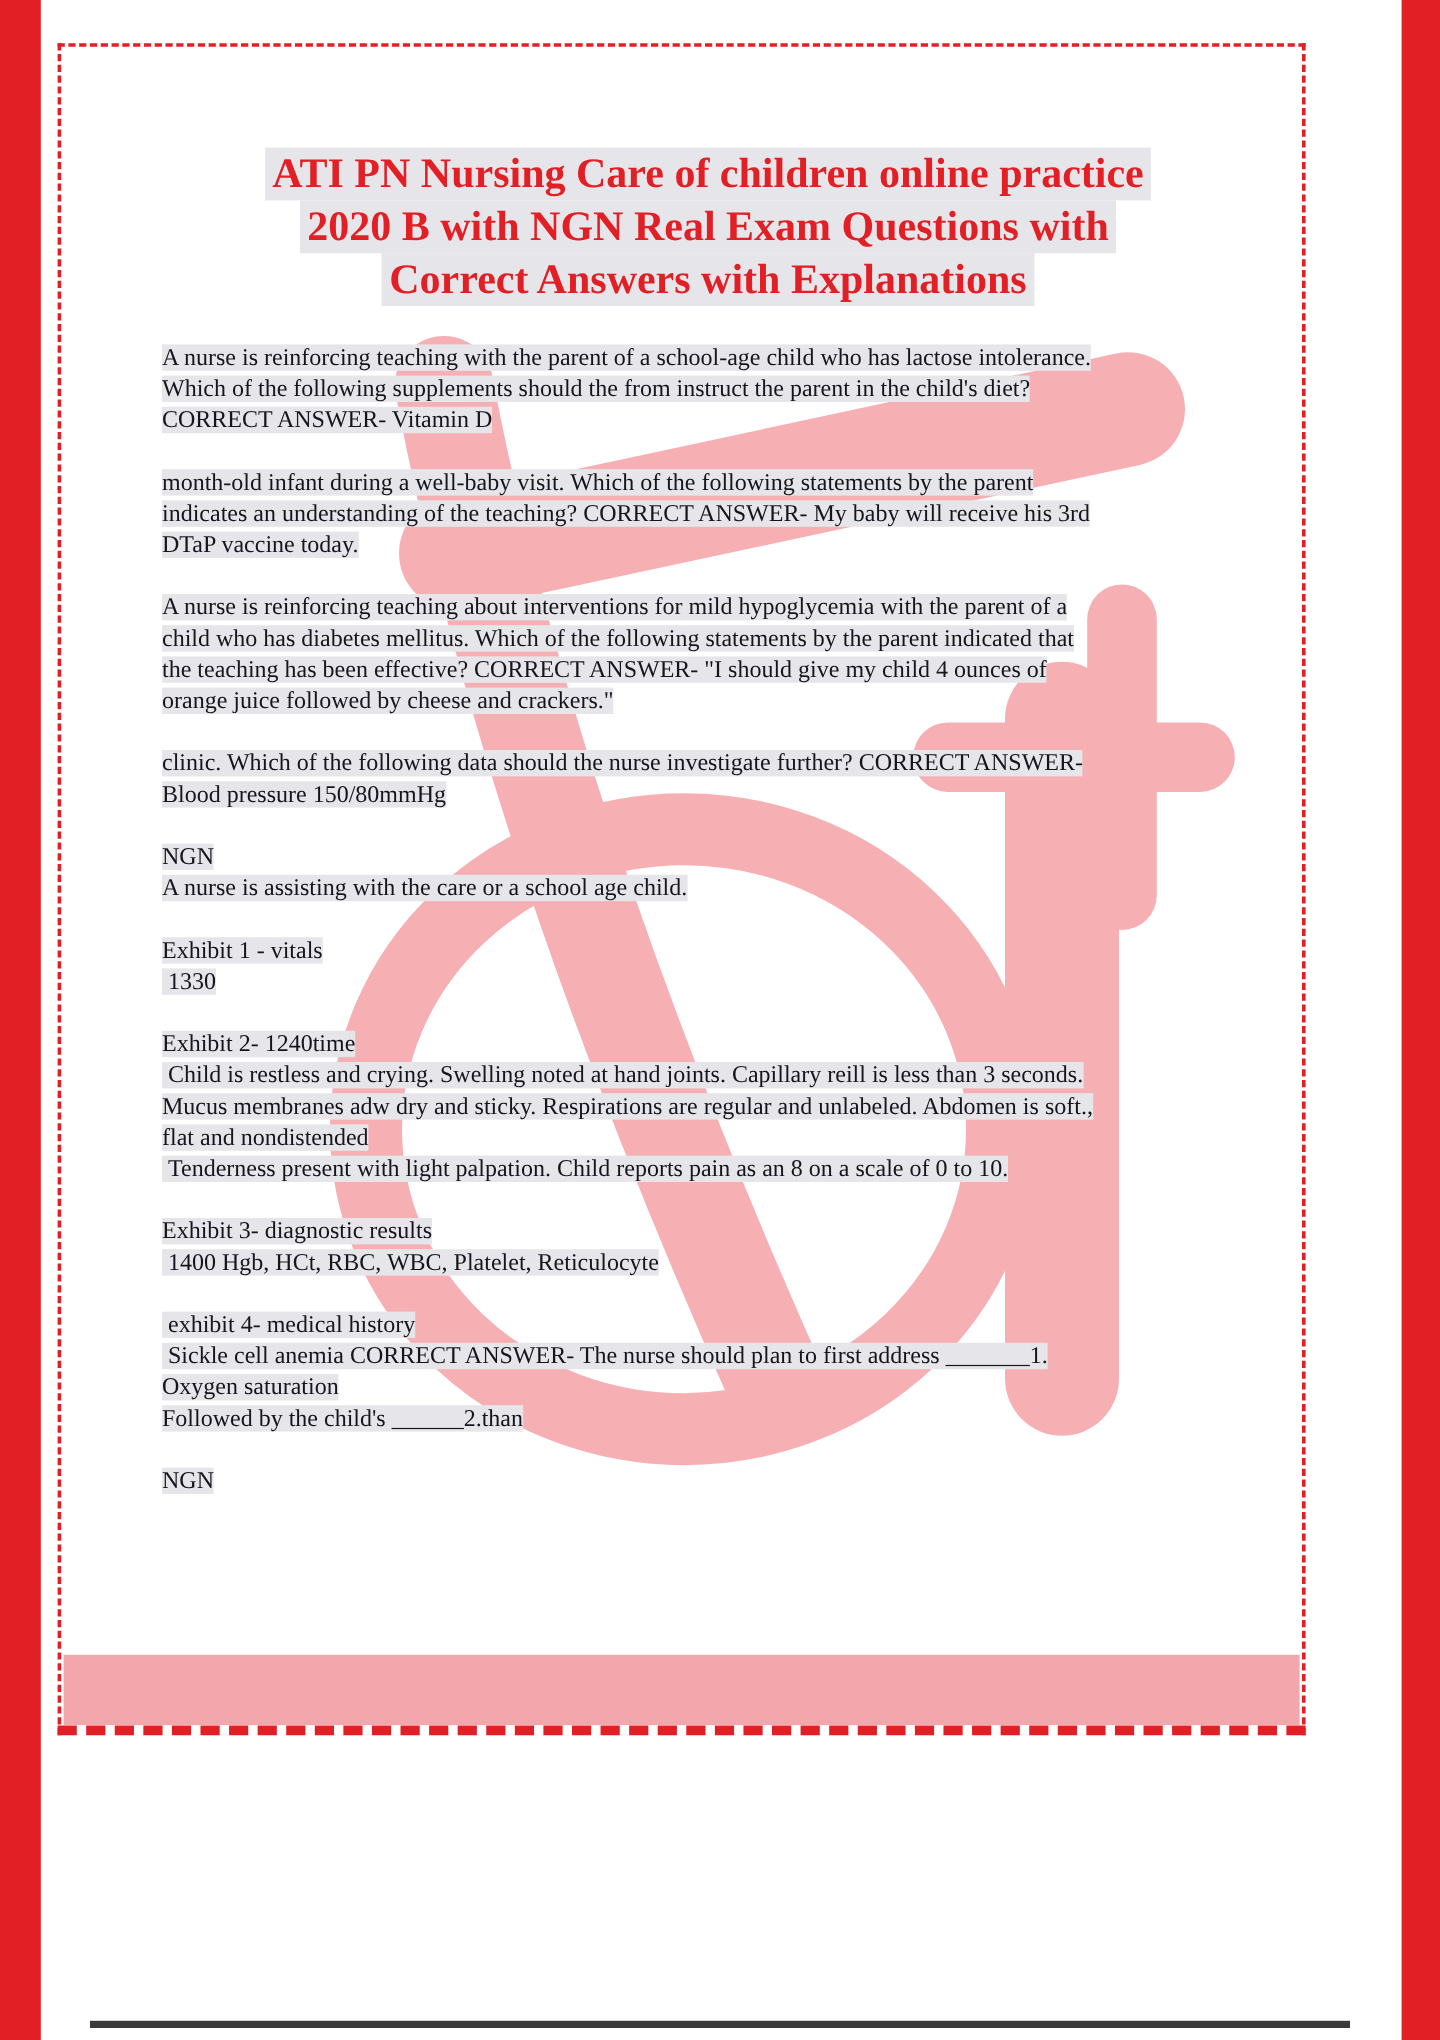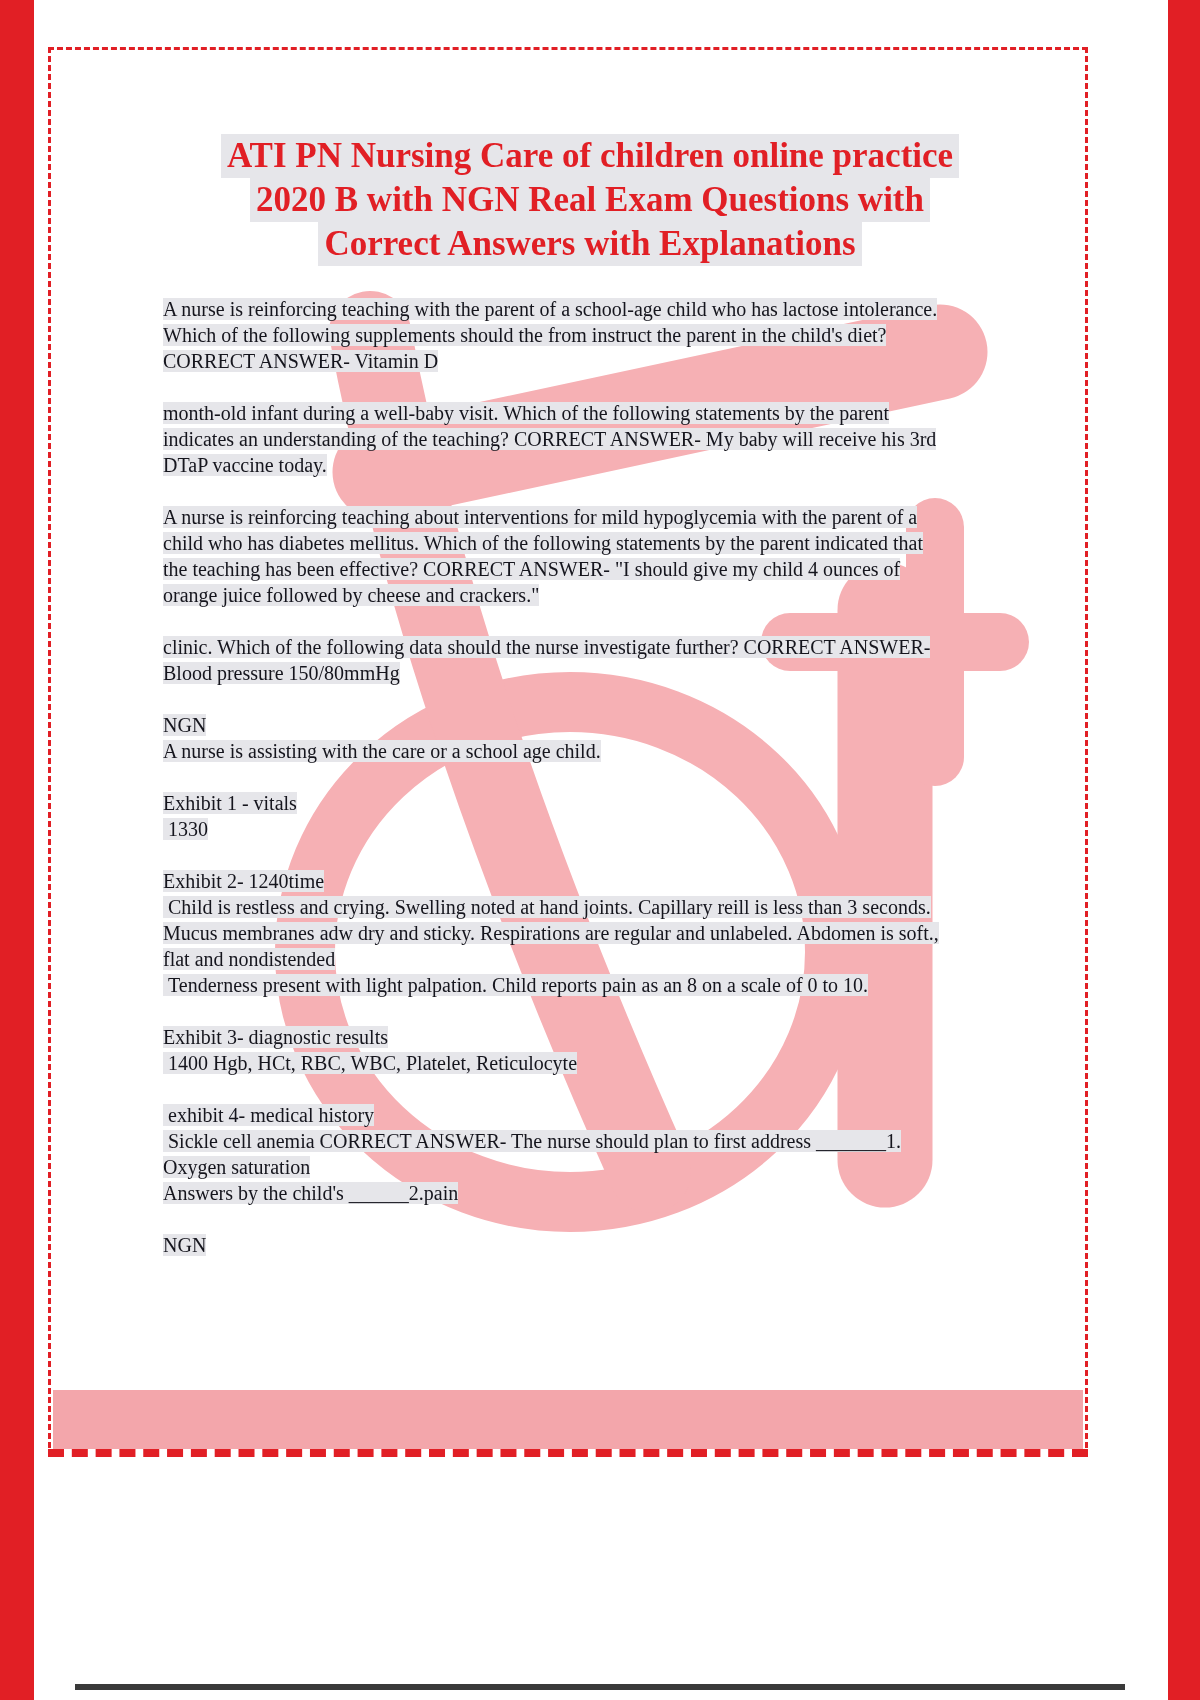--- a/index.html
+++ b/index.html
@@ -16,21 +16,21 @@
     overflow: hidden;
   }
   .red-bar {
     position: absolute; top: 0; bottom: 0;
     background: var(--accent, #e11f25);
   }
   .red-bar.left  { left: 0;  width: 34px; }
   .red-bar.right { right: 0; width: 32px; }
   .dashed-frame {
     position: absolute;
-    left: 48px; top: 47px;
+    left: 48px; top: 36px;
     width: 1040px; height: 1410px;
     border: 3px dashed var(--accent, #e11f25);
     border-bottom-width: 8px;
     overflow: hidden;
   }
   .watermark {
     position: absolute; left: 0; top: 0;
     width: 100%; height: 100%;
     z-index: 0;
     pointer-events: none;
@@ -48,21 +48,21 @@
     margin-bottom: 30px;
   }
   .title-line {
     display: block;
     width: max-content;
     margin: 0 auto;
     background: var(--hl, #e6e6ea);
     padding: 0 6px;
     white-space: pre;
   }
-  .paragraph { margin-bottom: 26px; margin-left: 28px; }
+  .paragraph { margin-bottom: 26px; }
   .line { min-height: 26px; }
   .hl {
     background: var(--hl, #e6e6ea);
     white-space: pre-wrap;
     font-size: 20px;
     line-height: 26px;
     color: var(--text, #15151d);
   }
   .footer-line {
     position: absolute;
@@ -141,21 +141,21 @@
             <div class="line"><span class="hl"> Tenderness present with light palpation. Child reports pain as an 8 on a scale of 0 to 10.</span></div>
           </div>
           <div class="paragraph">
             <div class="line"><span class="hl">Exhibit 3- diagnostic results</span></div>
             <div class="line"><span class="hl"> 1400 Hgb, HCt, RBC, WBC, Platelet, Reticulocyte</span></div>
           </div>
           <div class="paragraph">
             <div class="line"><span class="hl"> exhibit 4- medical history</span></div>
             <div class="line"><span class="hl"> Sickle cell anemia CORRECT ANSWER- The nurse should plan to first address _______1.</span></div>
             <div class="line"><span class="hl">Oxygen saturation</span></div>
-            <div class="line"><span class="hl">Answers by the child's ______2.pain</span></div>
+            <div class="line"><span class="hl">Followed by the child's ______2.than</span></div>
           </div>
           <div class="paragraph">
             <div class="line"><span class="hl">NGN</span></div>
           </div>
         </div>
     </div>
 
   </div>
 
   <div class="footer-line"></div>

